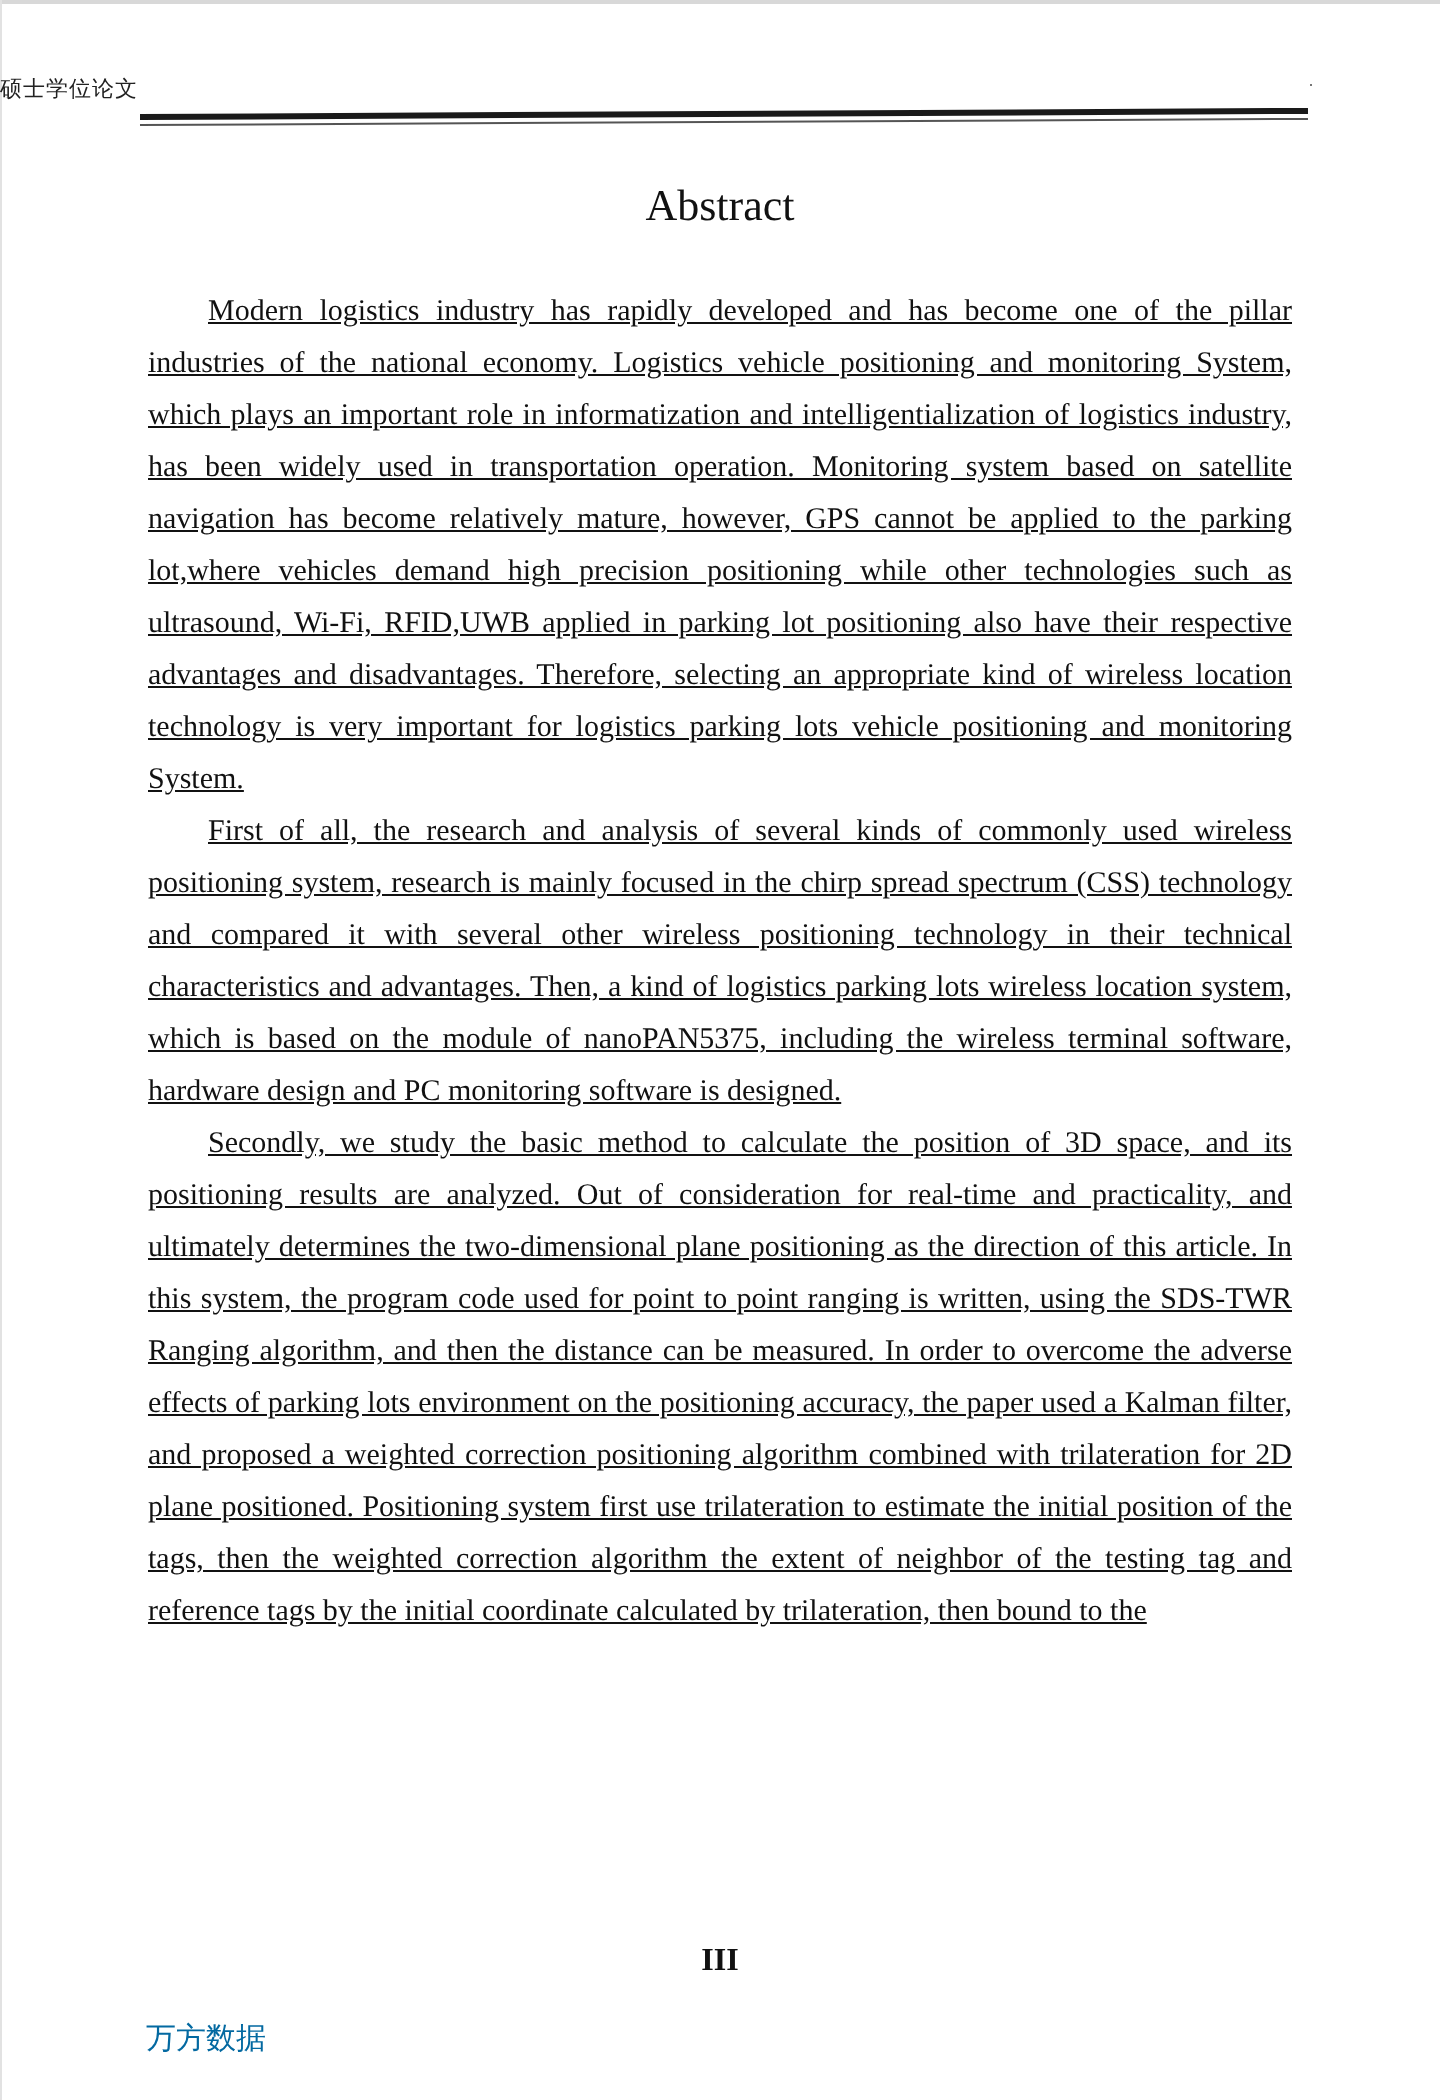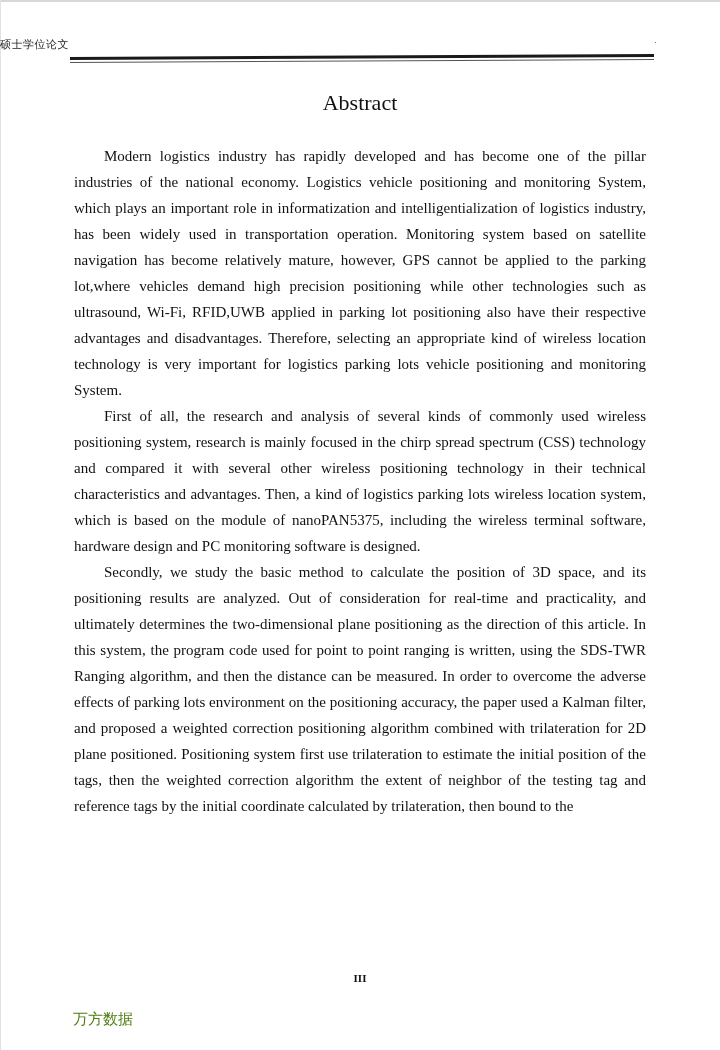--- a/index.html
+++ b/index.html
@@ -5,23 +5,23 @@
   html, body { margin: 0; padding: 0; background: #ffffff; }
   body { width: 720px; height: 1050px; position: relative; overflow: hidden; font-family: "Liberation Serif", "DejaVu Serif", serif; color: #111; }
   .topstrip { position: absolute; left: 0; top: 0; width: 720px; height: 2px; background: #d8d8d8; }
   .leftedge { position: absolute; left: 0; top: 0; width: 1px; height: 1050px; background: #e2e2e2; }
   .running-header { position: absolute; top: 37px; left: 0; width: 720px; text-align: left; font-size: 11px; font-family: "DejaVu Sans", sans-serif; letter-spacing: 0.5px; color: #222; }
   .rule-thick { position: absolute; left: 70px; top: 57px; width: 584px; height: 3px; background: #1a1a1a; transform: rotate(-0.3deg); transform-origin: left center; }
   .rule-thin { position: absolute; left: 70px; top: 62px; width: 584px; height: 1px; background: #555; transform: rotate(-0.3deg); transform-origin: left center; }
   .speck { position: absolute; left: 655px; top: 42px; width: 1px; height: 1px; background: #777; }
   .title { position: absolute; top: 90px; left: 0; width: 720px; text-align: center; font-size: 22px; color: #111; }
   .body { position: absolute; top: 143px; left: 74px; width: 572px; font-size: 15px; line-height: 26px; text-align: justify; }
-  .body p { margin: 0; text-indent: 30px; }
-  .page-number { position: absolute; top: 972px; left: 0; width: 720px; text-align: center; font-size: 11px; font-weight: bold; }
-  .watermark { position: absolute; top: 1010px; left: 73px; font-size: 15px; font-family: Liberation Serif, serif; color: #4d7c0f; font-weight: 300; }
+  .body p { margin: 0; text-indent: 30px; text-decoration: underline; }
+  .page-number { position: absolute; top: 972px; left: 0; width: 720px; text-align: center; font-size: 16px; font-weight: bold; }
+  .watermark { position: absolute; top: 1010px; left: 73px; font-size: 15px; font-family: Liberation Serif, serif; color: #0369a1; font-weight: 300; }
 </style>
 </head>
 <body>
 
 <div class="topstrip"></div>
 <div class="leftedge"></div>
 
 <div class="running-header">硕士学位论文</div>
 <div class="rule-thick"></div>
 <div class="rule-thin"></div>

